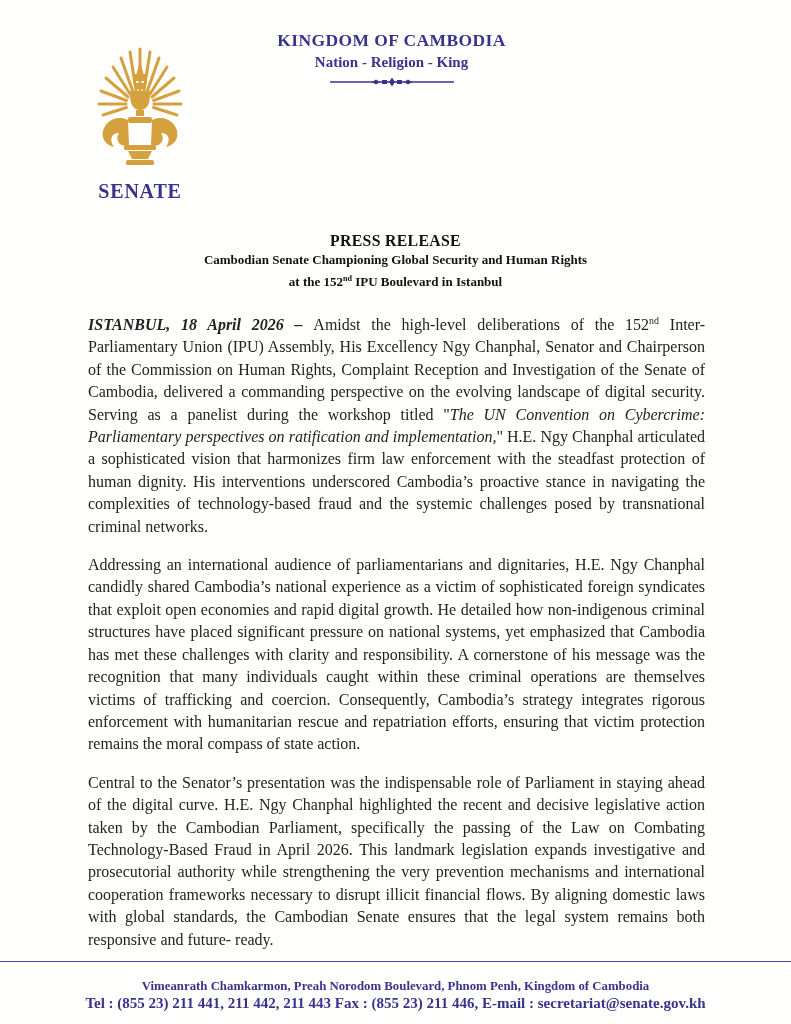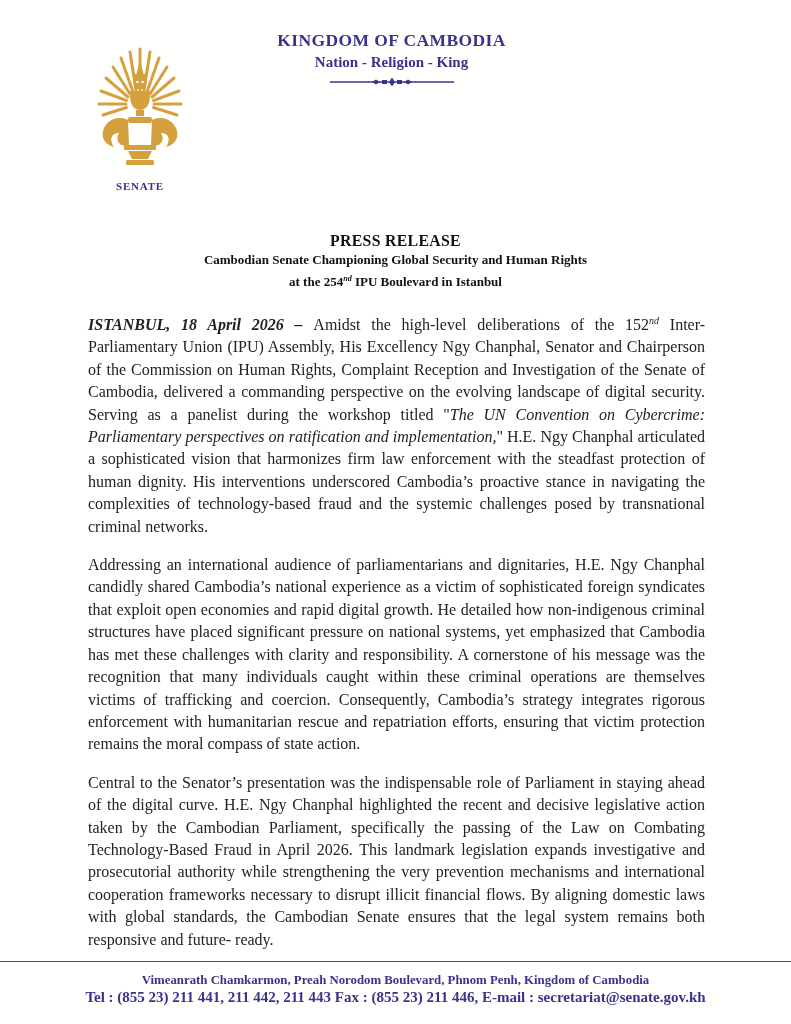--- a/index.html
+++ b/index.html
@@ -35,21 +35,21 @@
   .divider-wrap { margin-top: 3px; }
 
   .emblem-block {
     position: absolute;
     top: 44px; left: 86px;
     width: 108px;
     text-align: center;
   }
   .senate-label {
     margin-top: 6px;
-    font-size: 11px;
+    font-size: 20px;
     font-weight: bold;
     color: #38338c;
     letter-spacing: 0.8px;
   }
 
   
   .press-release {
     position: absolute;
     top: 216px; left: 0; right: 0;
     text-align: center;
@@ -61,21 +61,21 @@
   }
   .doc-title {
     position: absolute;
     top: 249px; left: 60px; right: 60px;
     text-align: center;
     font-size: 13px;
     font-weight: bold;
     color: #111;
     line-height: 22px;
   }
-  sup { font-size: 0.62em; line-height: 0; font-style: italic; }
+  sup { font-size: 0.62em; line-height: 0; }
 
   
   .body-text {
     position: absolute;
     top: 314px; left: 88px; width: 617px;
     font-size: 16px;
     line-height: 22.4px;
     color: #222;
   }
   .body-text p {
@@ -84,21 +84,21 @@
   }
   .lead { font-weight: bold; font-style: italic; }
   .italic { font-style: italic; }
 
   
   .footer {
     position: absolute;
     top: 961px; left: 0; right: 0;
     border-top: 1.5px solid #4a43a0;
     text-align: center;
-    padding-top: 10px;
+    padding-top: 16px;
   }
   .footer-address {
     font-size: 12.8px;
     font-weight: bold;
     color: #38338c;
     line-height: 17px;
   }
   .footer-contact {
     font-size: 15px;
     font-weight: bold;
@@ -166,21 +166,21 @@
           <polygon points="74,6 78,3.5 82,6 78,8.5"></polygon>
         </g>
       </svg>
     </div>
   </div>
 
   <div class="press-release">PRESS RELEASE</div>
 
   <div class="doc-title">
     <div>Cambodian Senate Championing Global Security and Human Rights</div>
-    <div><span>at the 254</span><sup>nd</sup><span> IPU Boulevard in Istanbul</span></div>
+    <div><span>at the 152</span><sup>nd</sup><span> IPU Boulevard in Istanbul</span></div>
   </div>
 
   <div class="body-text">
     <p><span class="lead">ISTANBUL, 18 April 2026 – </span><span>Amidst the high-level deliberations of the 152</span><sup>nd</sup><span> Inter-Parliamentary Union (IPU) Assembly, His Excellency Ngy Chanphal, Senator and Chairperson of the Commission on Human Rights, Complaint Reception and Investigation of the Senate of Cambodia, delivered a commanding perspective on the evolving landscape of digital security. Serving as a panelist during the workshop titled "</span><span class="italic">The UN Convention on Cybercrime: Parliamentary perspectives on ratification and implementation,</span><span>" H.E. Ngy Chanphal articulated a sophisticated vision that harmonizes firm law enforcement with the steadfast protection of human dignity. His interventions underscored Cambodia’s proactive stance in navigating the complexities of technology-based fraud and the systemic challenges posed by transnational criminal networks.</span></p>
     <p>Addressing an international audience of parliamentarians and dignitaries, H.E. Ngy Chanphal candidly shared Cambodia’s national experience as a victim of sophisticated foreign syndicates that exploit open economies and rapid digital growth. He detailed how non-indigenous criminal structures have placed significant pressure on national systems, yet emphasized that Cambodia has met these challenges with clarity and responsibility. A cornerstone of his message was the recognition that many individuals caught within these criminal operations are themselves victims of trafficking and coercion. Consequently, Cambodia’s strategy integrates rigorous enforcement with humanitarian rescue and repatriation efforts, ensuring that victim protection remains the moral compass of state action.</p>
     <p>Central to the Senator’s presentation was the indispensable role of Parliament in staying ahead of the digital curve. H.E. Ngy Chanphal highlighted the recent and decisive legislative action taken by the Cambodian Parliament, specifically the passing of the Law on Combating Technology-Based Fraud in April 2026. This landmark legislation expands investigative and prosecutorial authority while strengthening the very prevention mechanisms and international cooperation frameworks necessary to disrupt illicit financial flows. By aligning domestic laws with global standards, the Cambodian Senate ensures that the legal system remains both responsive and future- ready.</p>
   </div>
 
   <div class="footer">
     <div class="footer-address">Vimeanrath Chamkarmon, Preah Norodom Boulevard, Phnom Penh, Kingdom of Cambodia</div>

